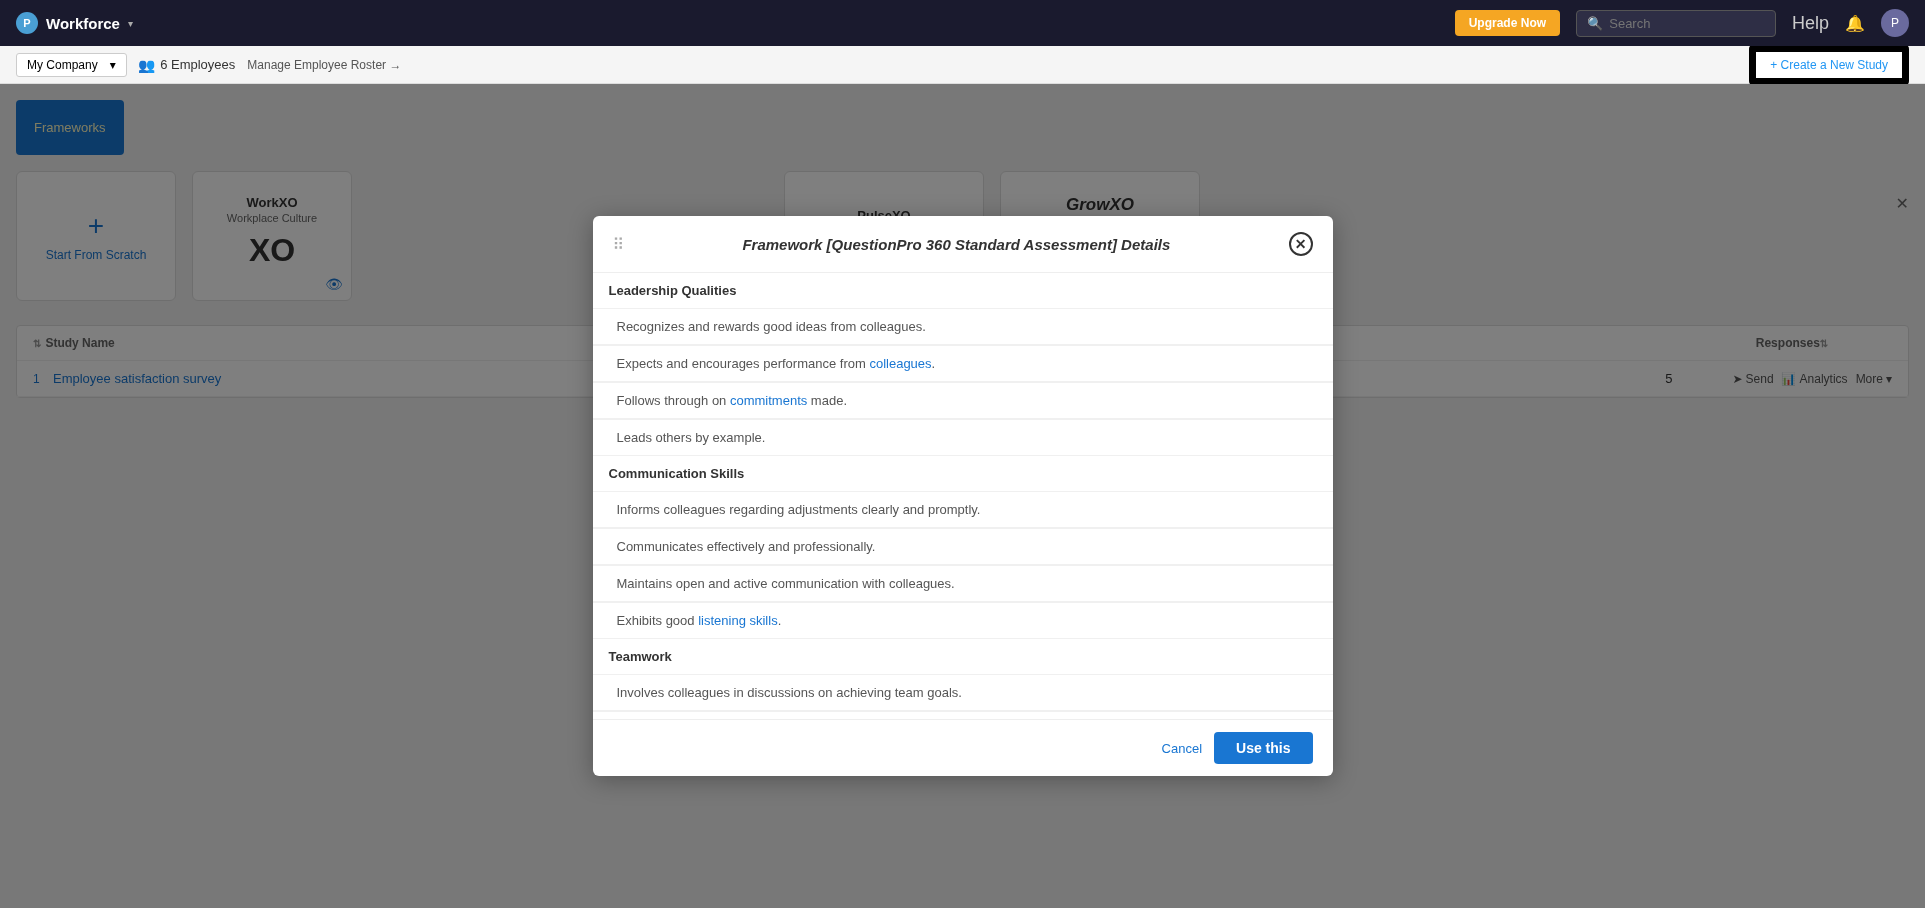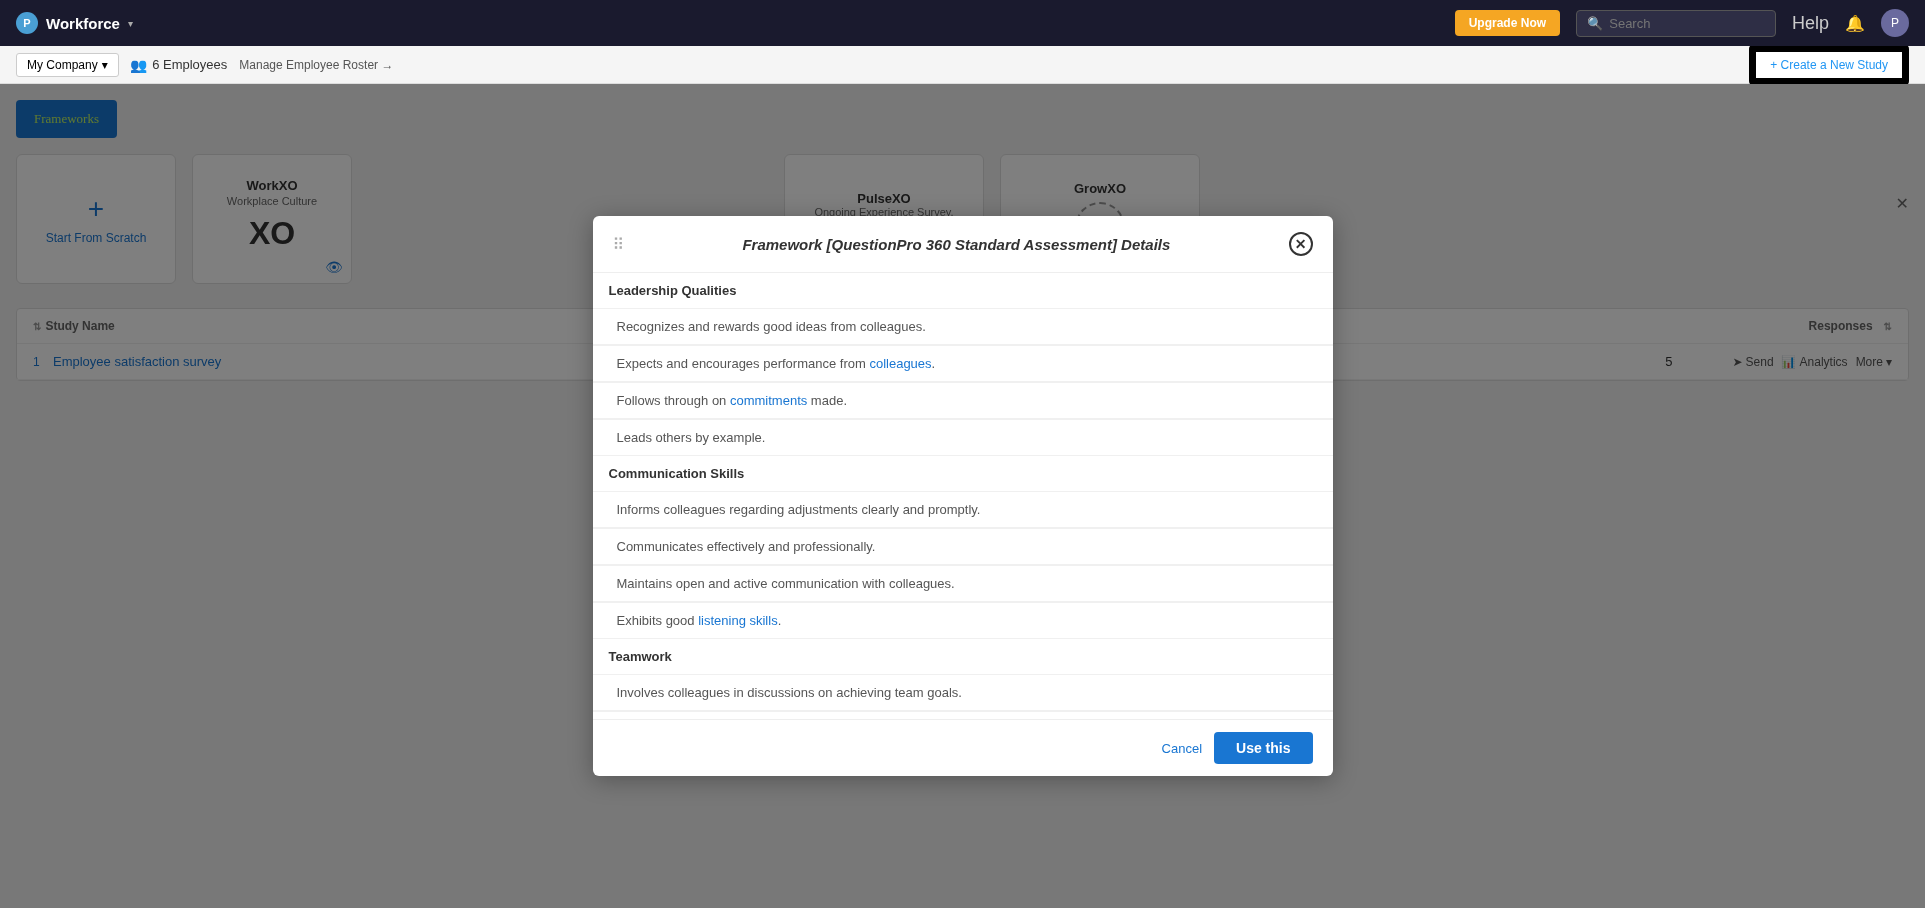--- a/index.html
+++ b/index.html
@@ -32,46 +32,45 @@
     .sub-nav {
       background: #f5f5f5;
       height: 38px;
       display: flex;
       align-items: center;
       padding: 0 16px;
       border-bottom: 1px solid #ddd;
       justify-content: space-between;
     }
     .sub-nav-left { display: flex; align-items: center; gap: 12px; }
-    .company-btn { background: #fff; border: 1px solid #ccc; border-radius: 3px; padding: 4px 10px; font-size: 12px; cursor: pointer; display: flex; align-items: center; gap: 4px; }
+    .company-btn { background: #fff; border: 1px solid #ccc; border-radius: 3px; padding: 4px 10px; font-size: 12px; cursor: pointer; display: flex; align-items: center; gap: 12px; }
     .employees-link { color: #333; font-size: 13px; display: flex; align-items: center; gap: 4px; }
     .employees-icon { font-size: 14px; }
     .manage-link { color: #555; font-size: 12px; cursor: pointer; }
     .create-study-btn { background: #fff; border: 7px solid #000000; color: #2196f3; padding: 6px 14px; border-radius: 4px; font-size: 12px; cursor: pointer; }
 
     
     .main-content {
       padding: 16px;
       background: #f0f0f0;
       height: calc(908px - 84px);
       overflow: hidden;
       position: relative;
     }
 
     
     .frameworks-btn {
       background: #1976d2;
-      color: #bef264;
+      color: #fef9c3;
       border: none;
-      padding: 11px 18px;
+      padding: 20px 18px;
       border-radius: 4px;
       font-size: 13px;
       cursor: pointer;
       margin-bottom: 16px;
-      font-family: Liberation Serif, serif;
     }
 
     
     .cards-row {
       display: flex;
       gap: 16px;
       margin-bottom: 24px;
       align-items: flex-start;
     }
     .card {
@@ -90,29 +89,29 @@
     }
     .card-start { color: #1976d2; font-size: 12px; text-align: center; }
     .card-plus { color: #1976d2; font-size: 28px; margin-bottom: 6px; }
     .card-workxo { font-size: 13px; font-weight: bold; color: #333; margin-bottom: 2px; }
     .card-subtitle { font-size: 11px; color: #666; }
     .card-xo-icon { font-size: 32px; color: #333; margin: 8px 0; font-weight: bold; }
     .card-eye { position: absolute; bottom: 8px; right: 8px; color: #1976d2; font-size: 14px; cursor: pointer; }
     .card-pulsexo { font-size: 13px; font-weight: bold; color: #333; }
     .card-pulse-sub { font-size: 11px; color: #666; text-align: center; }
     .card-360-circle { width: 50px; height: 50px; border: 2px dashed #999; border-radius: 50%; display: flex; align-items: center; justify-content: center; font-size: 13px; color: #666; margin: 6px 0; }
-    .card-growxo { font-size: 13px; font-weight: bold; color: #333; }
+    .card-growxo { font-size: 17px; font-weight: bold; color: #333; font-style: italic; }
     .show-less { color: #1976d2; font-size: 12px; cursor: pointer; }
     .pulse-icon { width: 50px; height: 30px; }
 
     
     .studies-section { background: white; border-radius: 4px; border: 1px solid #ddd; }
     .studies-header { display: flex; align-items: center; padding: 10px 16px; border-bottom: 1px solid #eee; gap: 20px; }
     .col-study-name { flex: 1; font-size: 12px; color: #666; font-weight: bold; display: flex; align-items: center; gap: 4px; }
-    .col-responses { width: 200px; font-size: 12px; color: #666; font-weight: bold; display: flex; justify-content: flex-end; align-items: center; gap: 11px; }
+    .col-responses { width: 200px; font-size: 12px; color: #666; font-weight: bold; display: flex; justify-content: center; align-items: center; gap: 0; }
     .sort-icon { color: #999; font-size: 10px; }
     .studies-row { display: flex; align-items: center; padding: 10px 16px; border-bottom: 1px solid #f0f0f0; }
     .row-num { color: #1976d2; font-size: 12px; width: 20px; }
     .row-name { color: #1976d2; font-size: 13px; flex: 1; cursor: pointer; }
     .row-actions { display: flex; align-items: center; gap: 8px; color: #555; font-size: 12px; }
     .row-responses { width: 200px; text-align: right; padding-right: 60px; font-size: 13px; color: #333; }
     .action-btn { color: #555; font-size: 12px; cursor: pointer; display: flex; align-items: center; gap: 3px; }
 
     
     .overlay {

